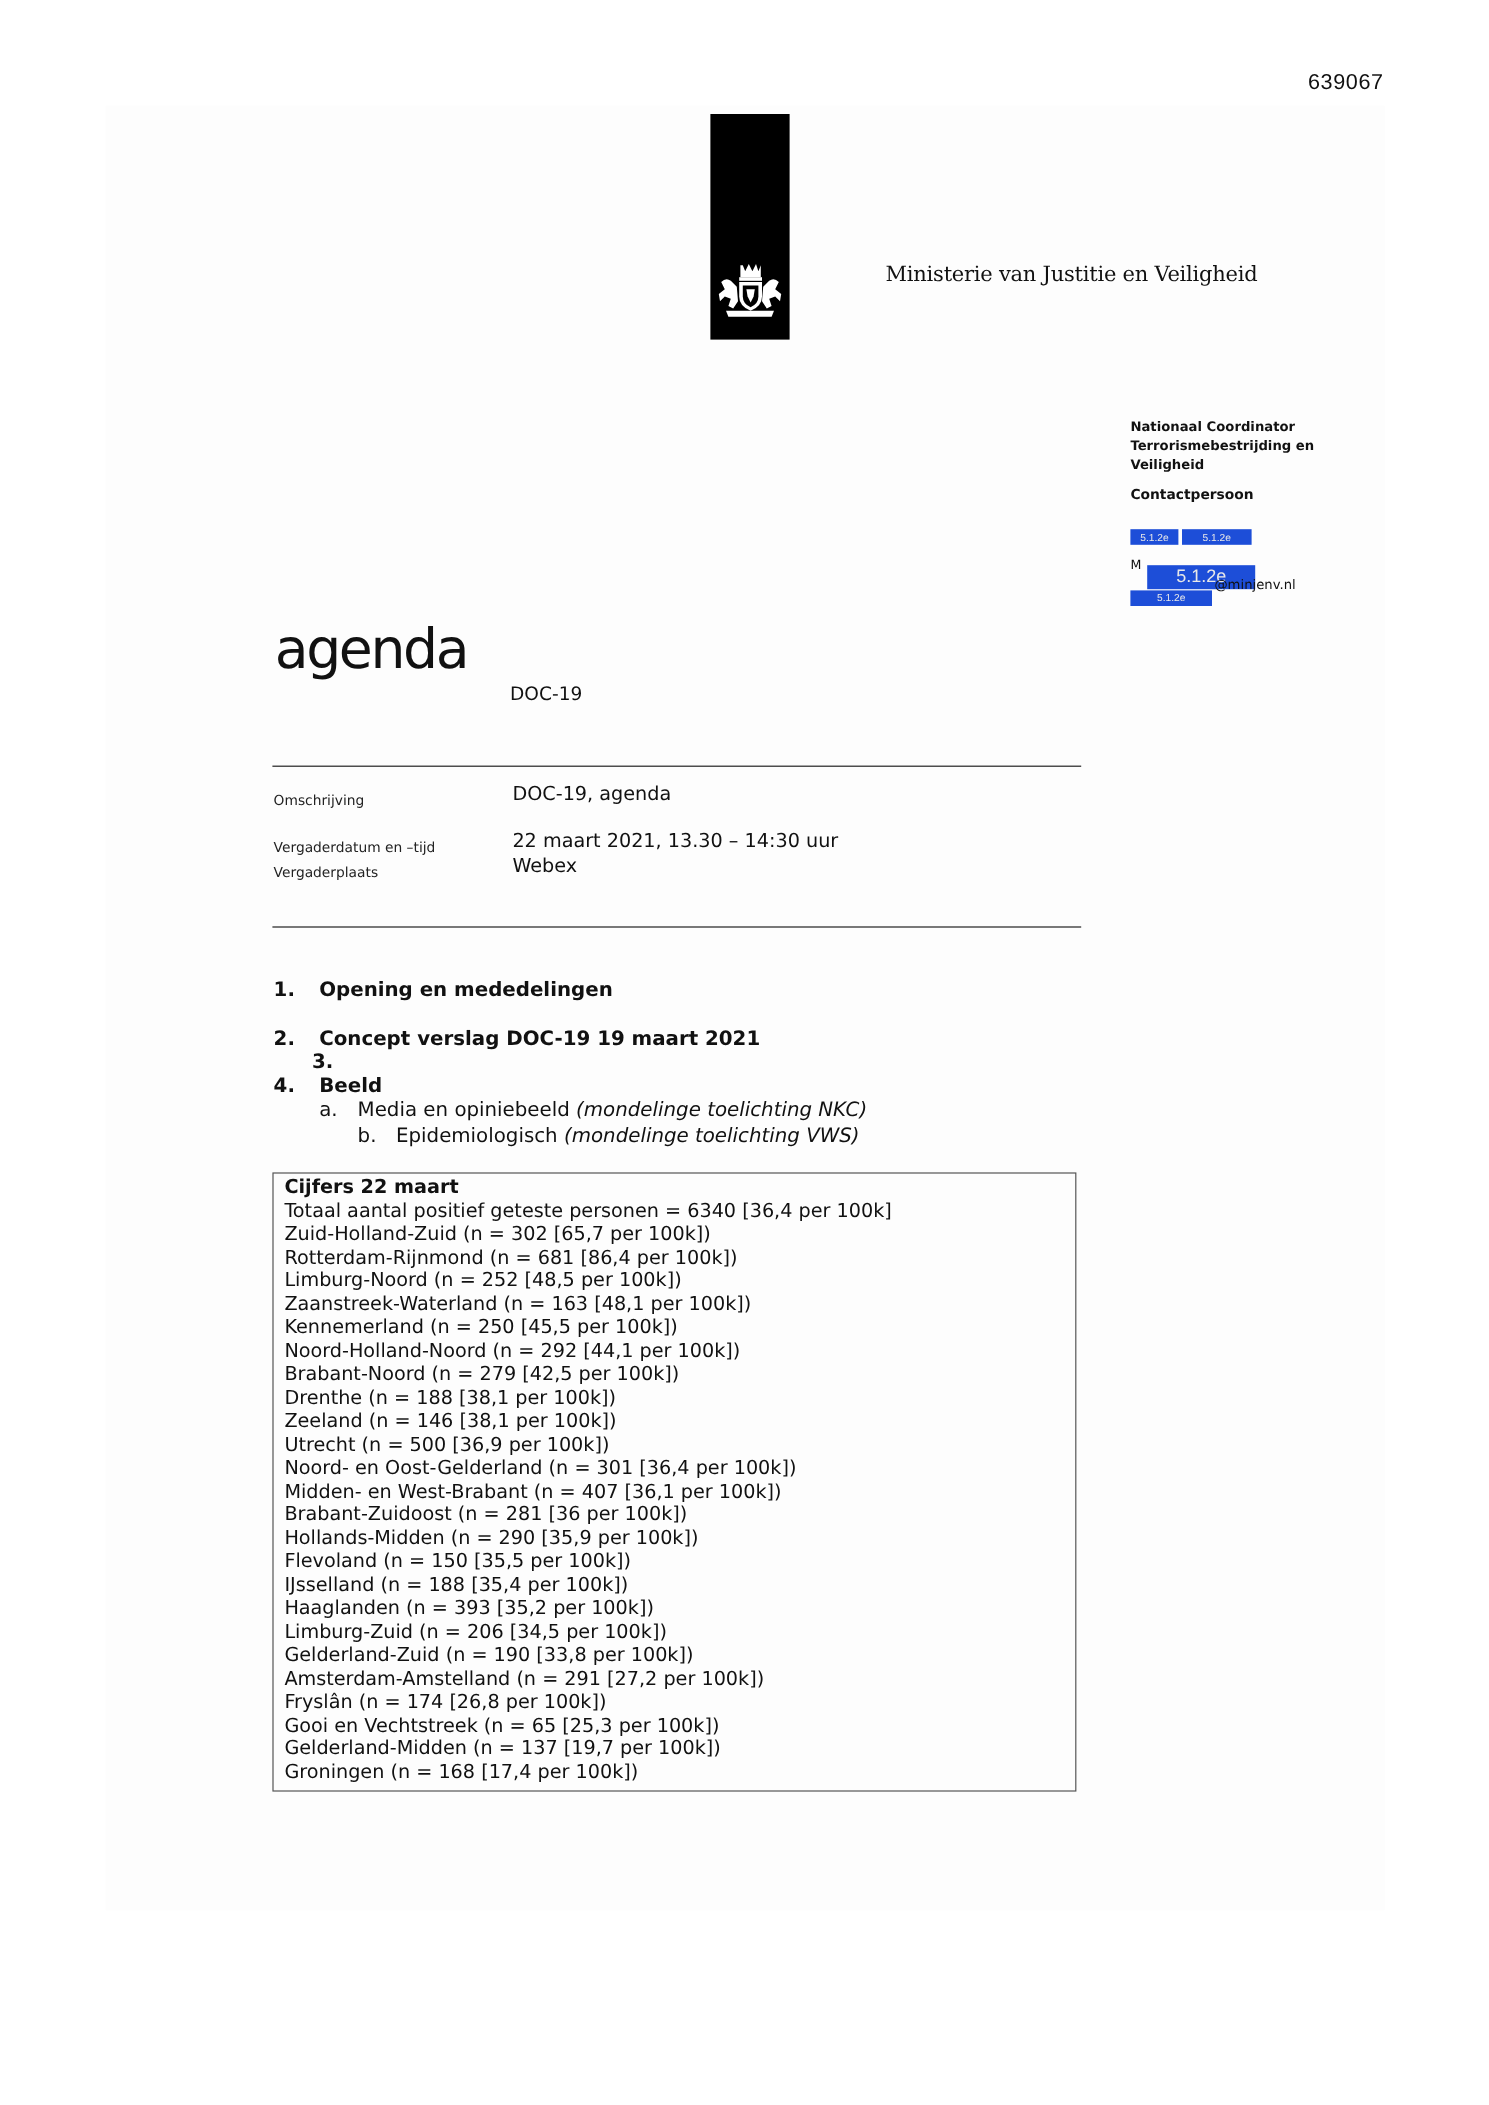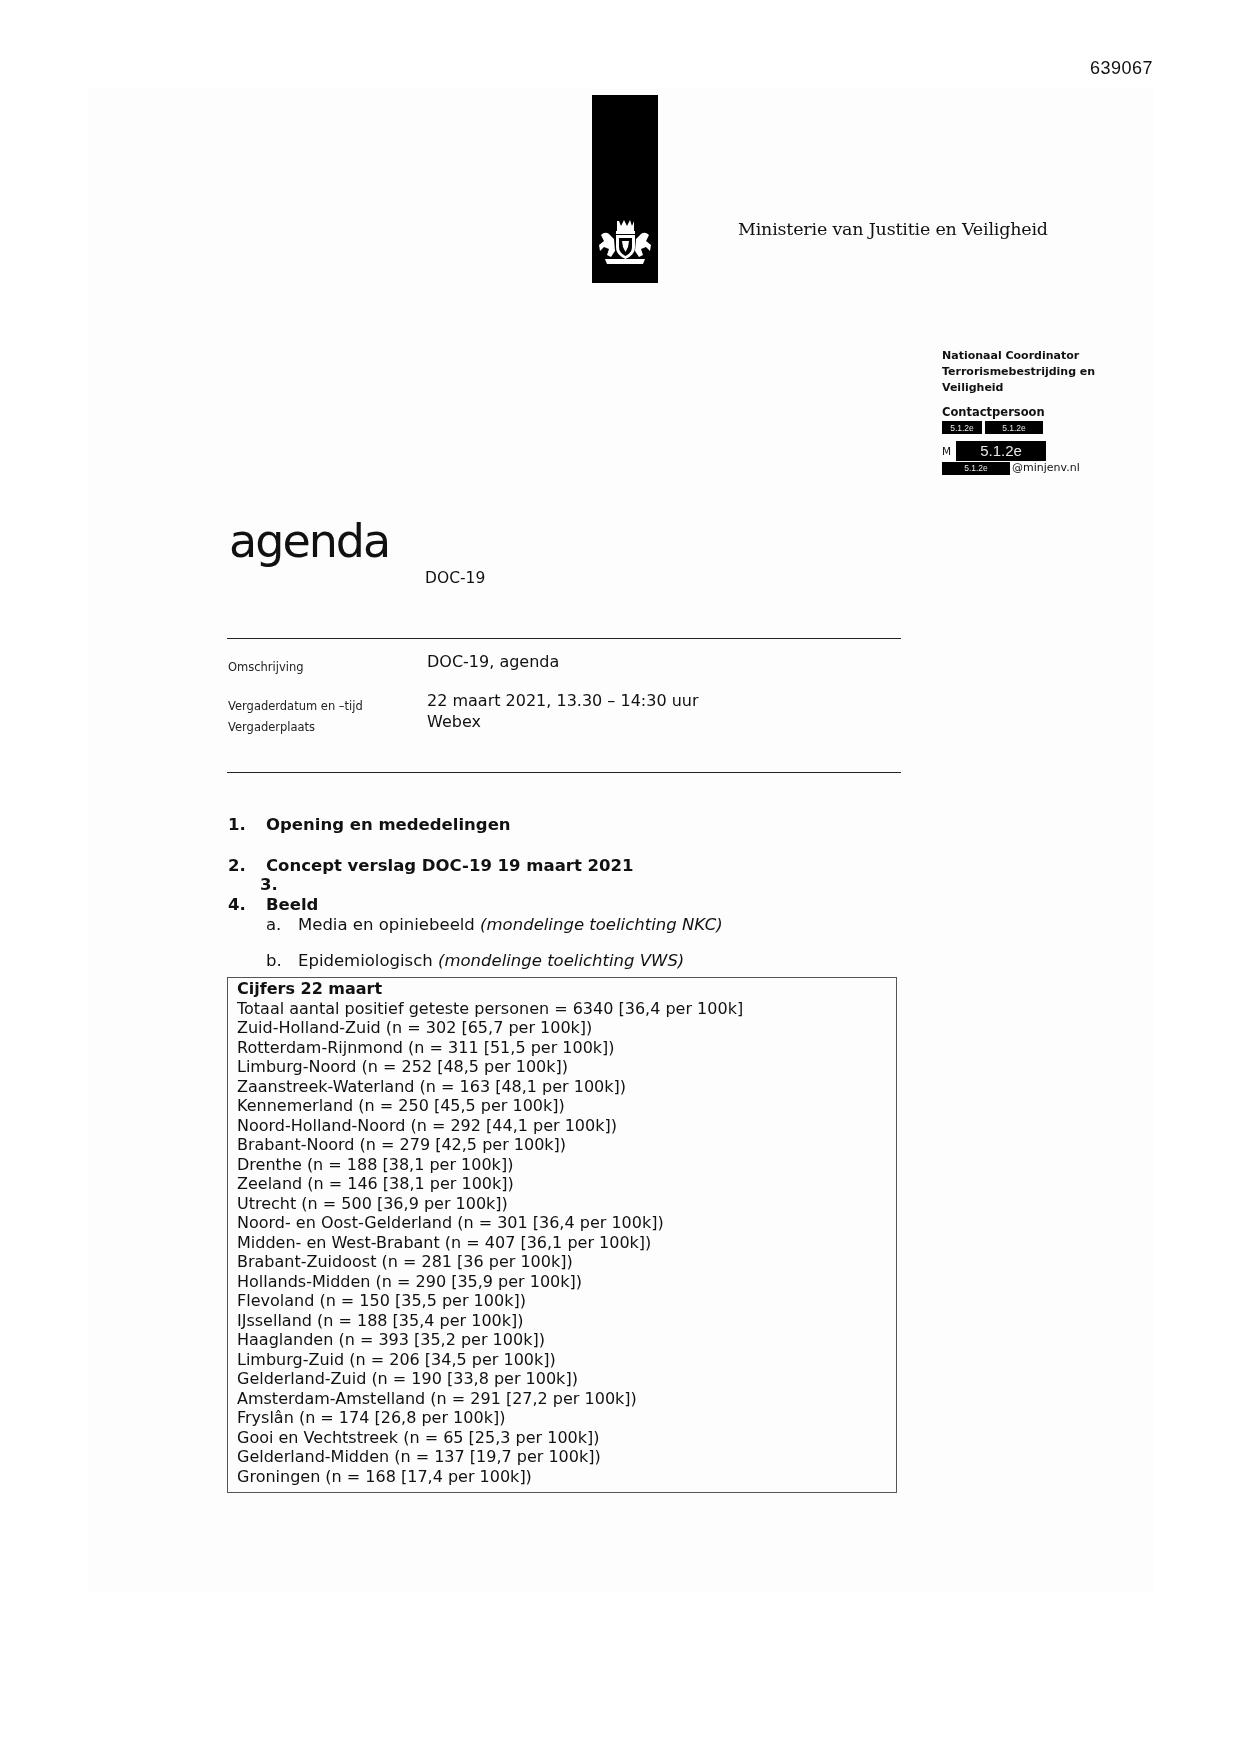--- a/index.html
+++ b/index.html
@@ -73,26 +73,27 @@
       font-weight: bold;
       margin-top: 8px;
       font-size: 11.5px;
     }
     .redact-row {
       display: flex;
       gap: 3px;
       margin-top: 1px;
     }
     .redact {
-      background: #000000;
+      background: #1d4ed8;
       color: #e8e8e8;
       font-family: "Liberation Sans", sans-serif;
       display: inline-flex;
       align-items: center;
       justify-content: center;
+      margin-top: 20px;
     }
     .redact.small {
       width: 40px;
       height: 13px;
       font-size: 8.5px;
     }
     .redact.mid {
       width: 58px;
       height: 13px;
       font-size: 8.5px;
@@ -287,30 +288,30 @@
   </div>
   <div class="item" style="top:60px; left:32px;">
     <span>3.</span><span></span>
   </div>
   <div class="item" style="top:80px;">
     <span class="num">4.</span><span>Beeld</span>
   </div>
   <div class="sub" style="top:100px;">
     <span class="letter">a.</span><span>Media en opiniebeeld </span><em>(mondelinge toelichting NKC)</em>
   </div>
-  <div class="sub" style="top:136px;">
+  <div class="sub" style="top:122px;margin-left:32px;">
     <span class="letter">b.</span><span>Epidemiologisch </span><em>(mondelinge toelichting VWS)</em>
   </div>
 </div>
 
 <div class="cijfers-box">
   <div class="heading">Cijfers 22 maart</div>
   <div class="line">Totaal aantal positief geteste personen = 6340 [36,4 per 100k]</div>
   <div class="line">Zuid-Holland-Zuid (n = 302 [65,7 per 100k])</div>
-  <div class="line">Rotterdam-Rijnmond (n = 311 [51,5 per 100k])</div>
+  <div class="line">Rotterdam-Rijnmond (n = 681 [86,4 per 100k])</div>
   <div class="line">Limburg-Noord (n = 252 [48,5 per 100k])</div>
   <div class="line">Zaanstreek-Waterland (n = 163 [48,1 per 100k])</div>
   <div class="line">Kennemerland (n = 250 [45,5 per 100k])</div>
   <div class="line">Noord-Holland-Noord (n = 292 [44,1 per 100k])</div>
   <div class="line">Brabant-Noord (n = 279 [42,5 per 100k])</div>
   <div class="line">Drenthe (n = 188 [38,1 per 100k])</div>
   <div class="line">Zeeland (n = 146 [38,1 per 100k])</div>
   <div class="line">Utrecht (n = 500 [36,9 per 100k])</div>
   <div class="line">Noord- en Oost-Gelderland (n = 301 [36,4 per 100k])</div>
   <div class="line">Midden- en West-Brabant (n = 407 [36,1 per 100k])</div>

